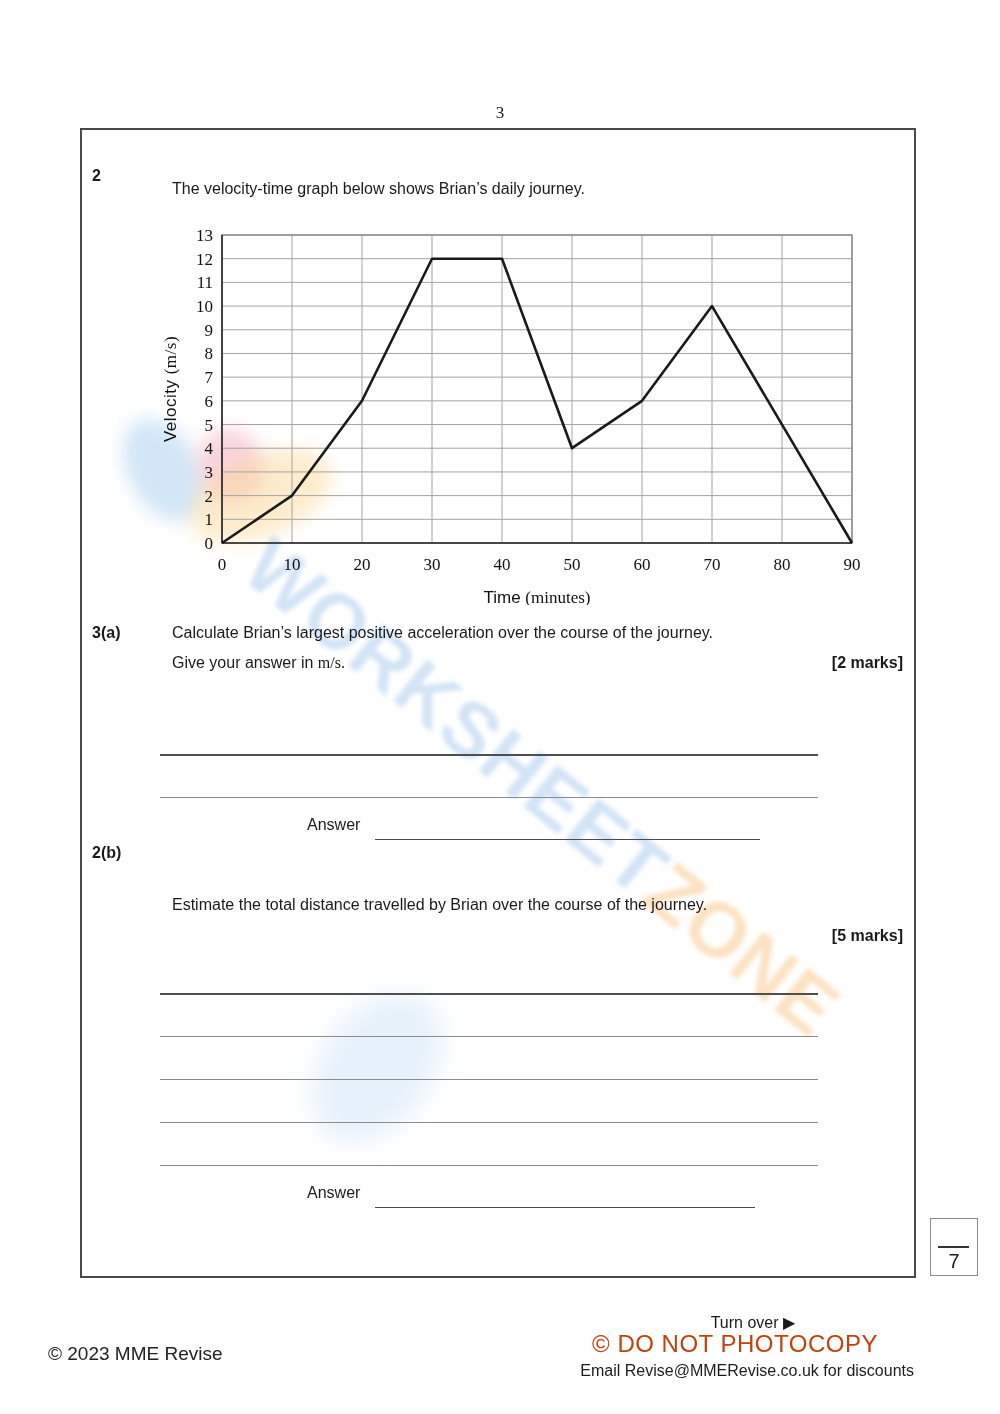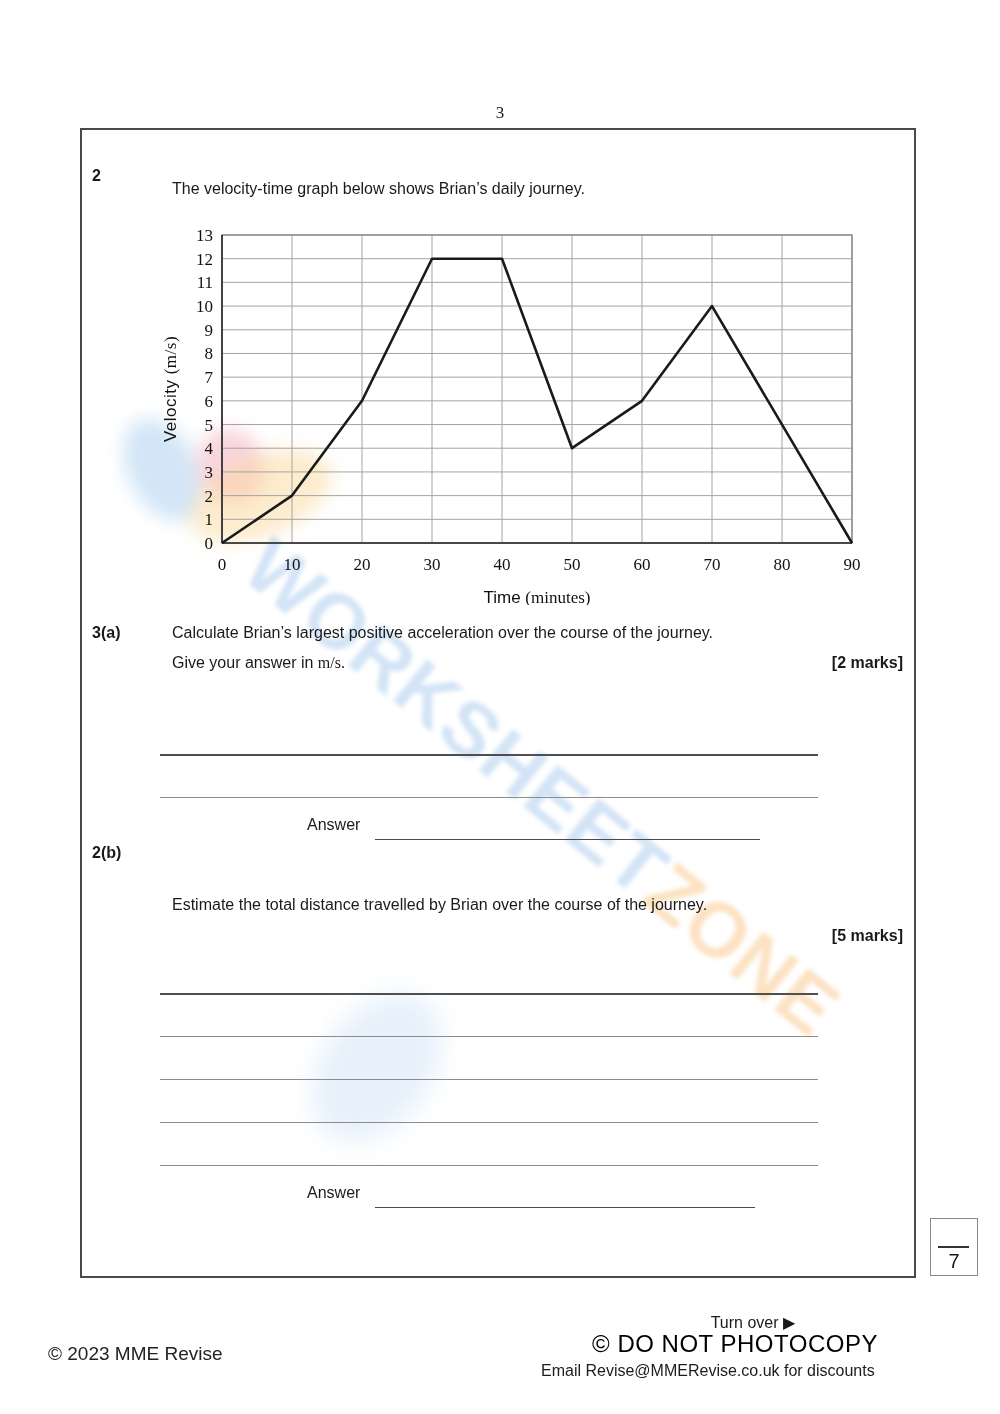--- a/index.html
+++ b/index.html
@@ -28,22 +28,22 @@
   .marks{font-weight:bold;font-size:16px;text-align:right;}
   .ansline{border-top:1.5px solid #8c8c8c;height:0;}
   .ansline.first{border-top:2px solid #4f4f4f;}
   .answer-label{font-size:16px;}
   .answer-underline{border-top:1.8px solid #4a4a4a;height:0;}
   .marks-box{left:930px;top:1218px;width:48px;height:58px;border:1.5px solid #8a8a8a;box-sizing:border-box;background:#fff;}
   .marks-box .bar{position:absolute;left:7px;top:27px;width:31px;border-top:2px solid #333;}
   .marks-box .total{position:absolute;left:0;top:31px;width:100%;text-align:center;font-size:20px;}
   .turn-over{left:603px;top:1285px;width:300px;text-align:center;font-size:16px;margin-top:28px;}
   .footer-copy{left:48px;top:1343px;font-size:19px;color:#222;}
-  .footer-dnp{left:565px;top:1330px;width:340px;text-align:center;font-size:24px;letter-spacing:0.5px;color:#000000;}
-  .footer-email{left:541px;top:1362px;width:340px;text-align:left;font-size:16px;color:#1c1c1c;}
+  .footer-dnp{left:565px;top:1330px;width:340px;text-align:center;font-size:24px;letter-spacing:0.5px;color:#c2410c;}
+  .footer-email{left:574px;top:1362px;width:340px;text-align:right;font-size:16px;color:#1c1c1c;}
   svg text{fill:#111;}
 </style>
 </head>
 <body>
 
 <div class="page">
 
   <div class="wm-layer">
     <div class="blob blob-blue"></div>
     <div class="blob blob-pink"></div>

